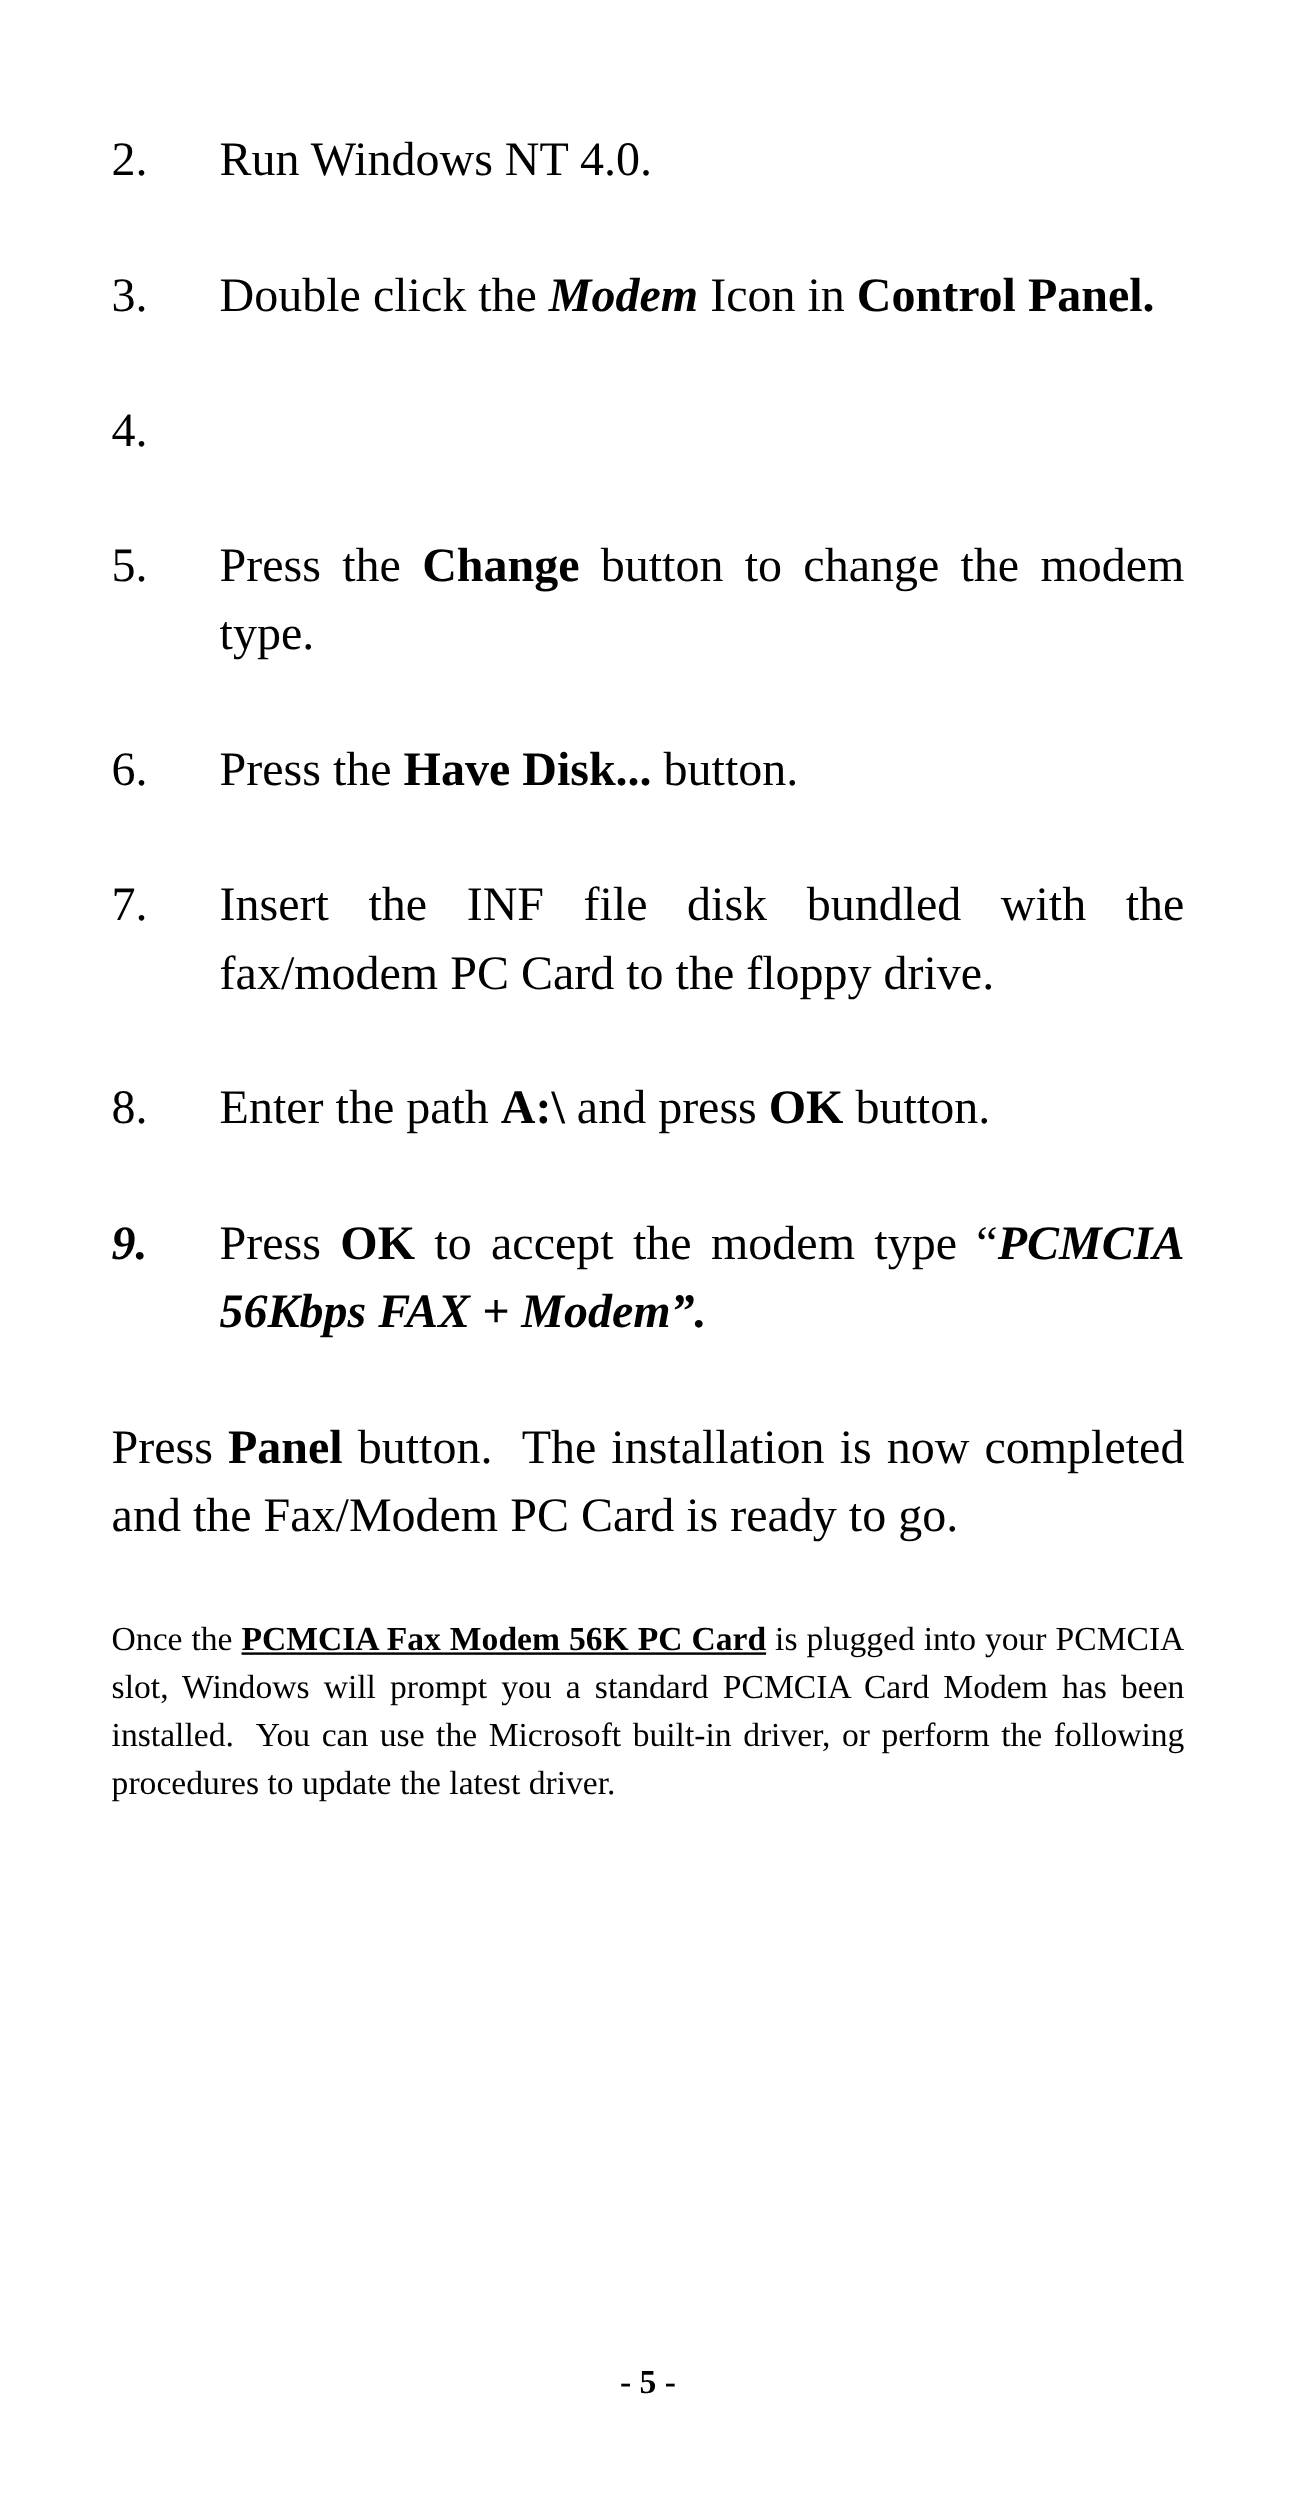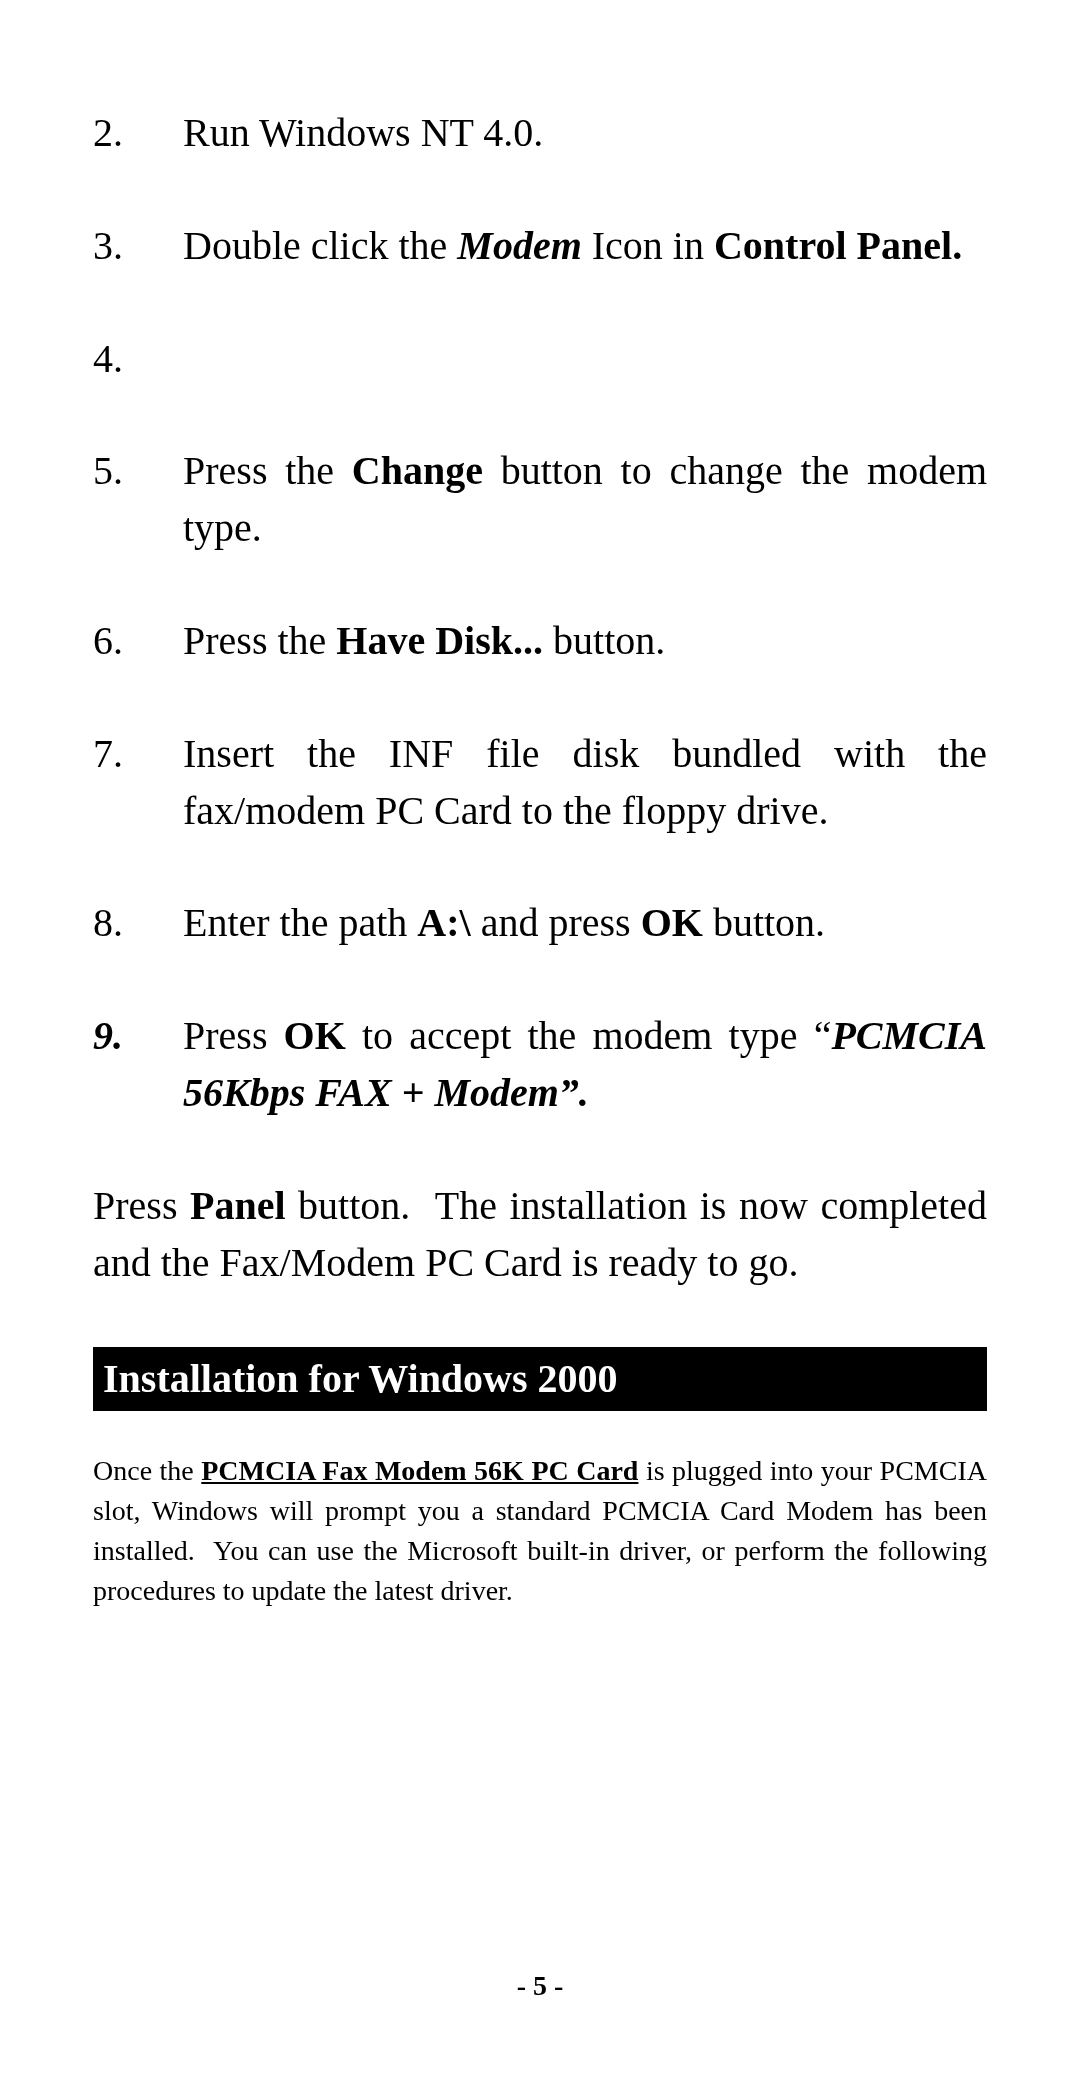--- a/index.html
+++ b/index.html
@@ -109,19 +109,18 @@
       </li>
       <li class="italic-num">
         <span class="num">9.</span>
         <span class="txt">Press <b>OK</b> to accept the modem type “<span class="bi">PCMCIA 56Kbps FAX + Modem”.</span></span>
       </li>
       <li>
         <span class="txt">Press <b>Panel</b> button.&nbsp; The installation is now completed and the Fax/Modem PC Card is ready to go.</span>
       </li>
     </ol>
 
-  <div class="section-heading">Installation for Windows 2000</div>
 
   <p class="para">Once the <span class="bu">PCMCIA Fax Modem 56K PC Card</span> is plugged into your PCMCIA slot, Windows will prompt you a standard PCMCIA Card Modem has been installed.&nbsp; You can use the Microsoft built-in driver, or perform the following procedures to update the latest driver.</p>
 
 </div>
 
 <div class="page-number">- 5 -</div>
 
 </body></html>

